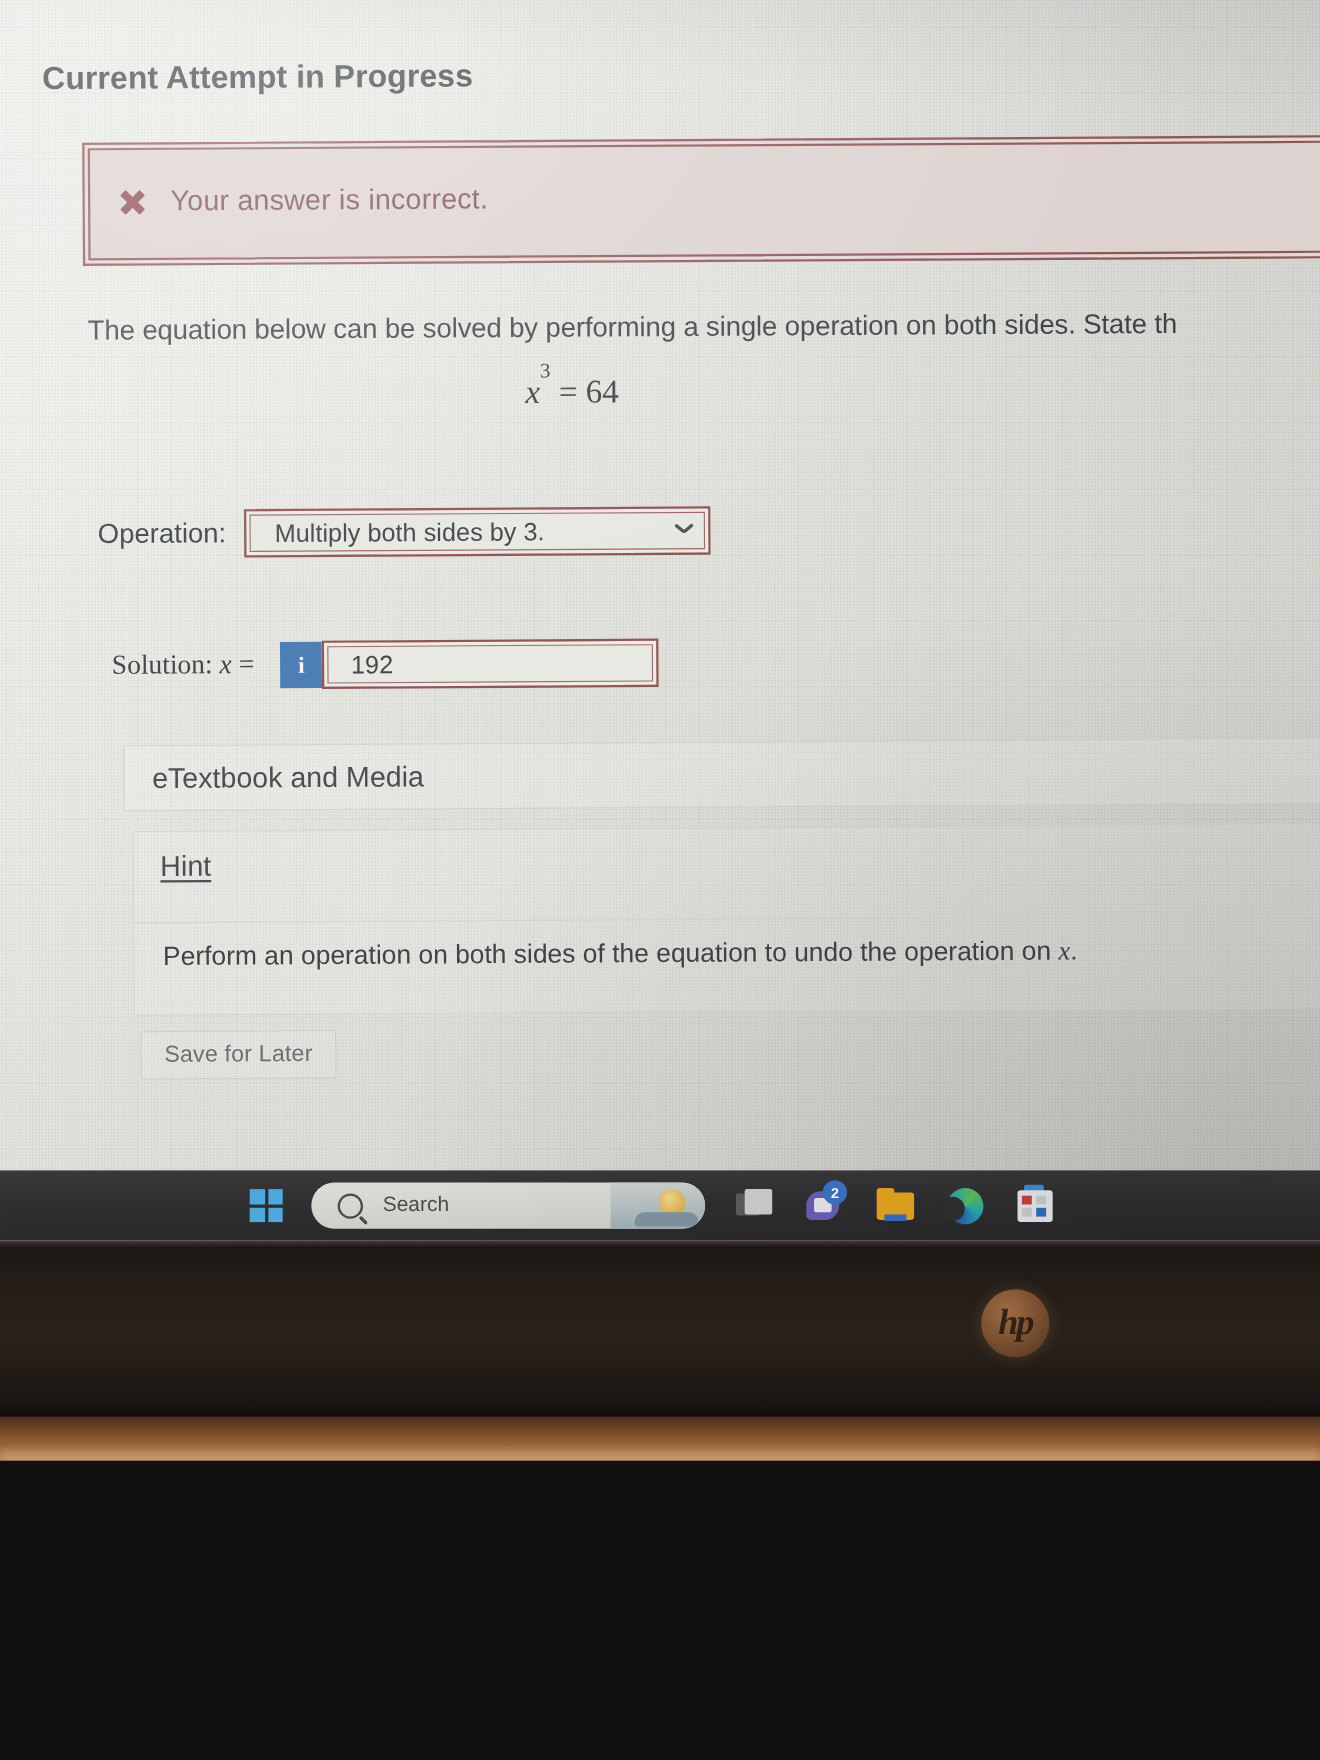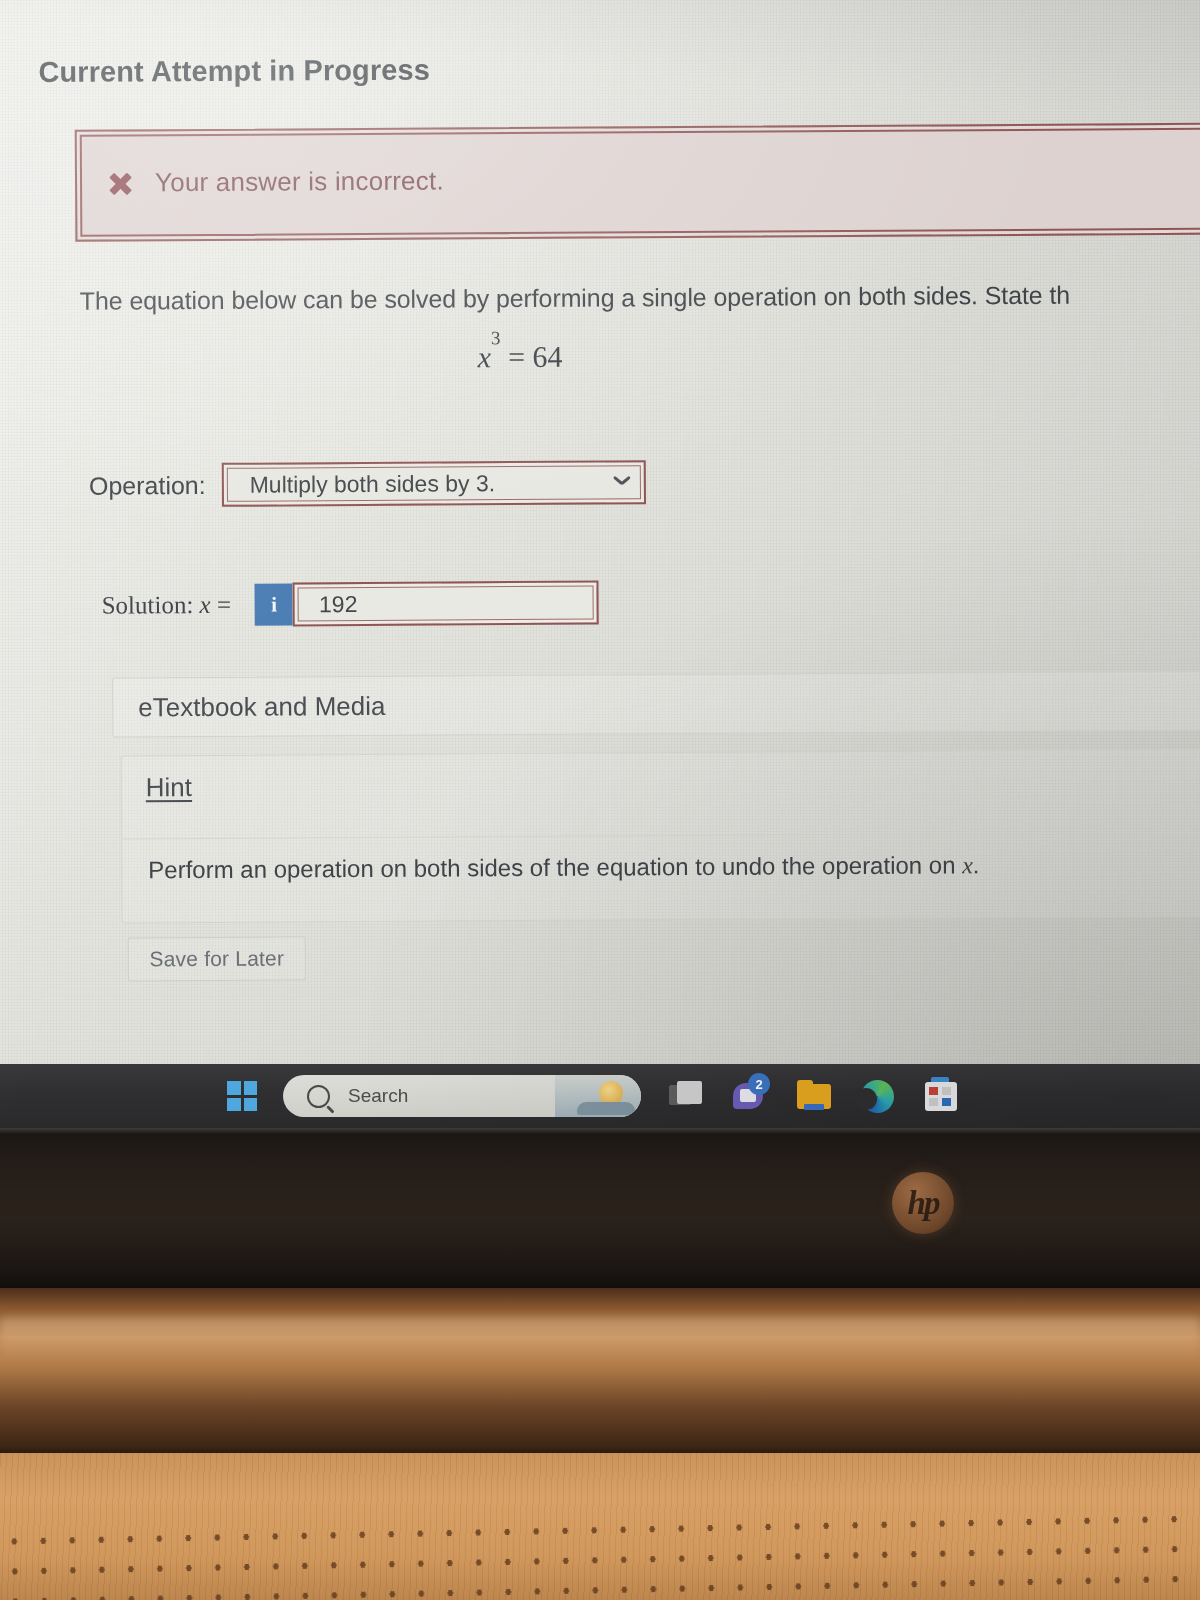--- a/index.html
+++ b/index.html
@@ -7,21 +7,21 @@
     margin: 0;
     padding: 0;
     background: #111;
   }
   body {
     font-family: "Liberation Sans", sans-serif;
   }
   #shot {
     position: relative;
     width: 1200px;
-    height: 1600px;
+    height: 1328px;
     overflow: hidden;
     background: #701a75;
   }
 
   
   .screen {
     position: absolute;
     left: 0; top: 0;
     width: 1200px;
     height: 1128px;

